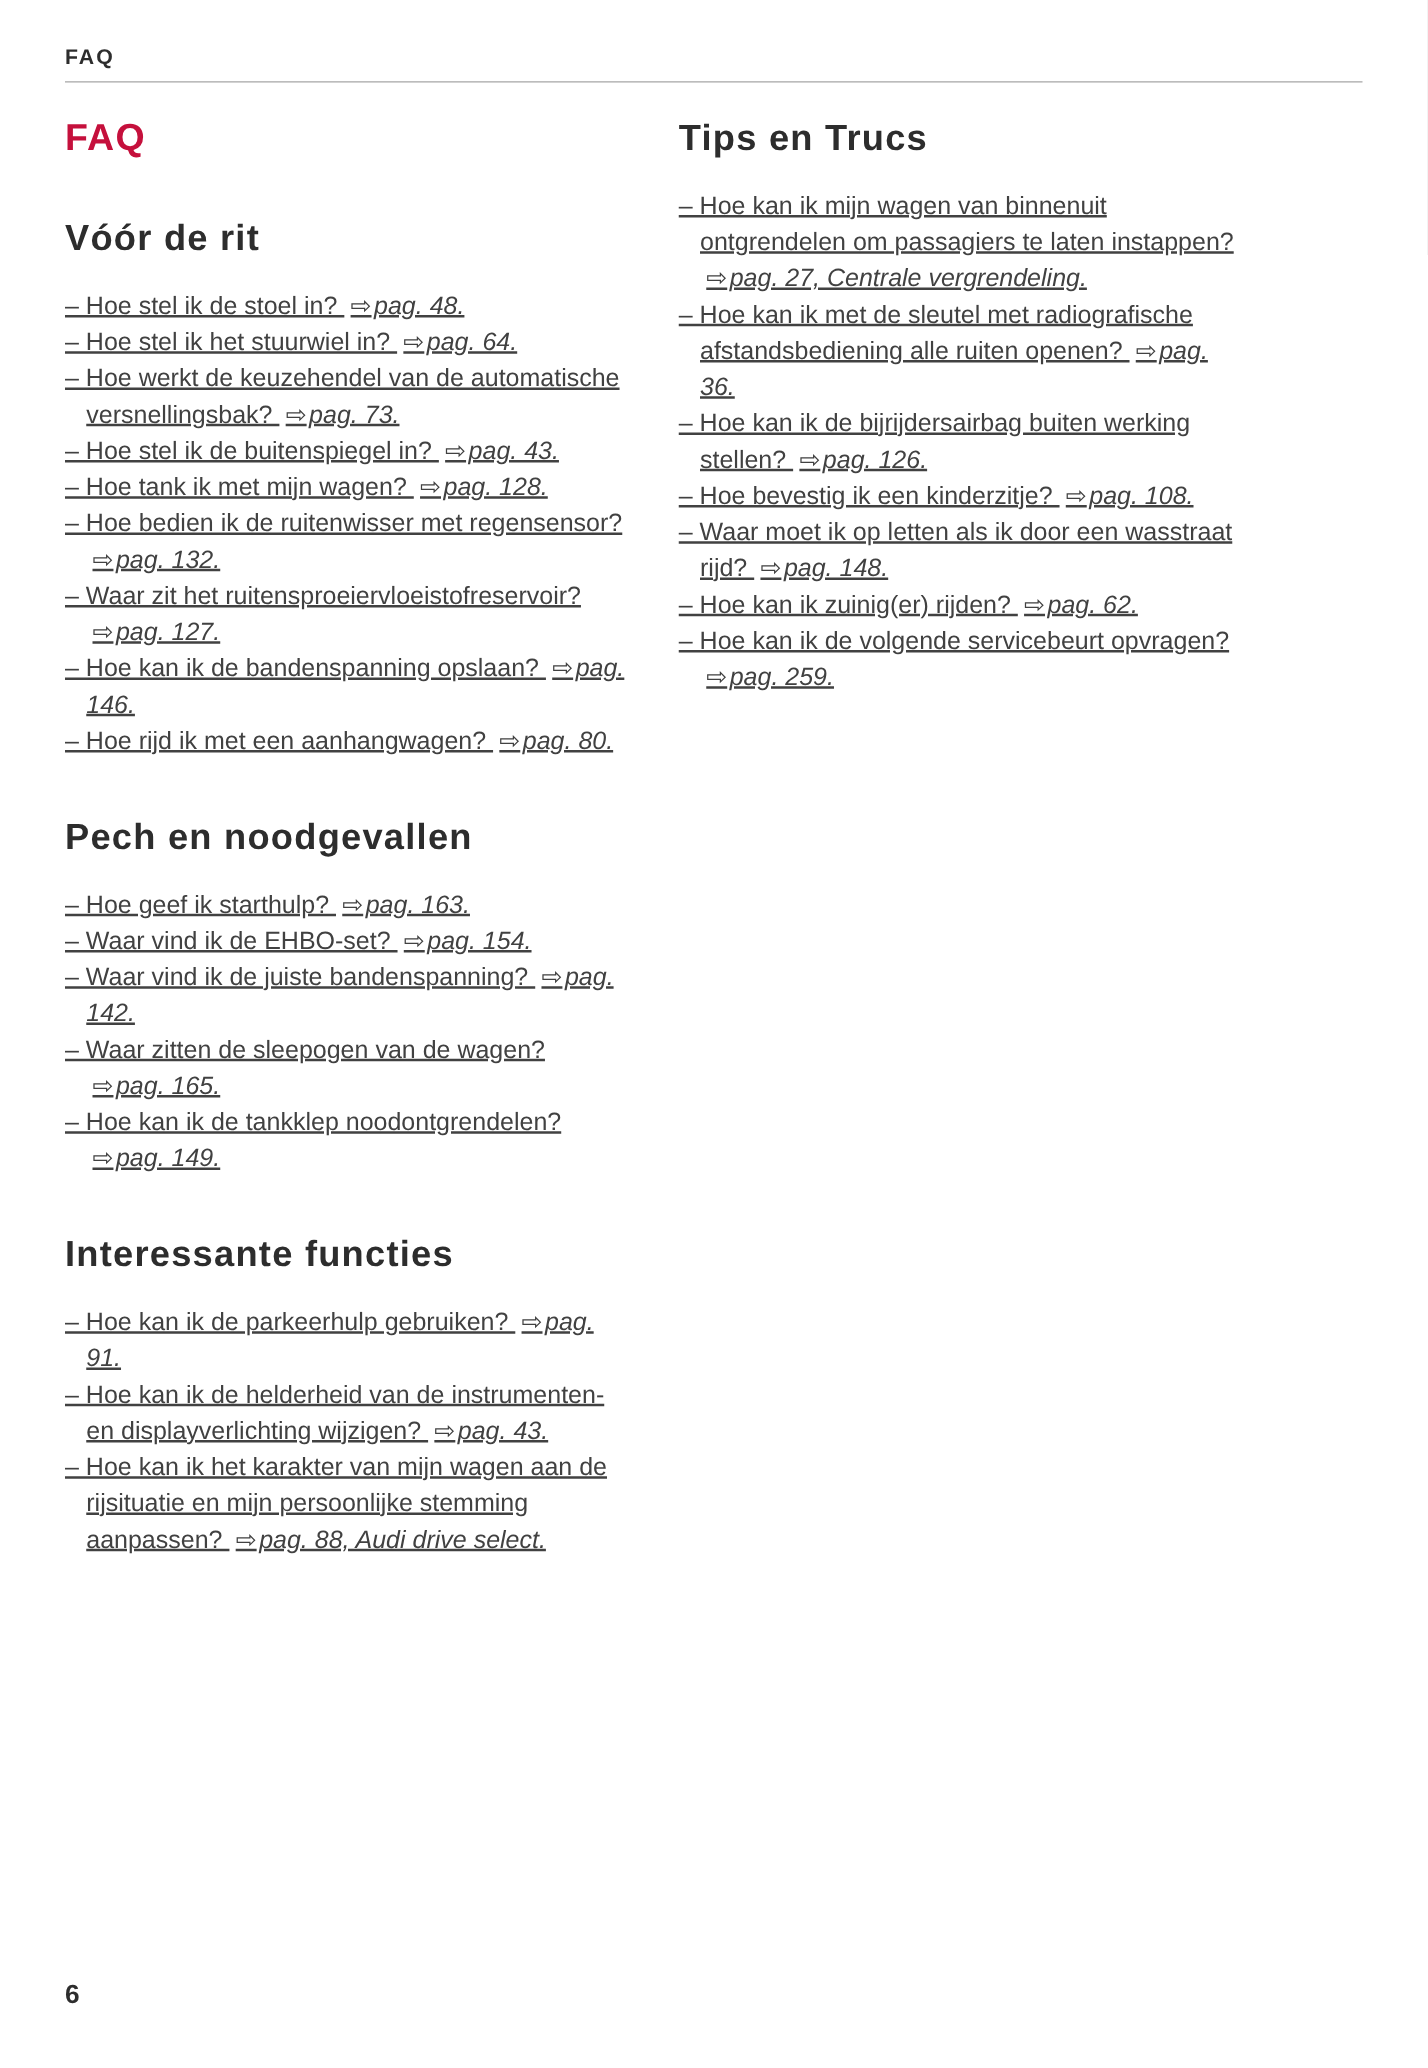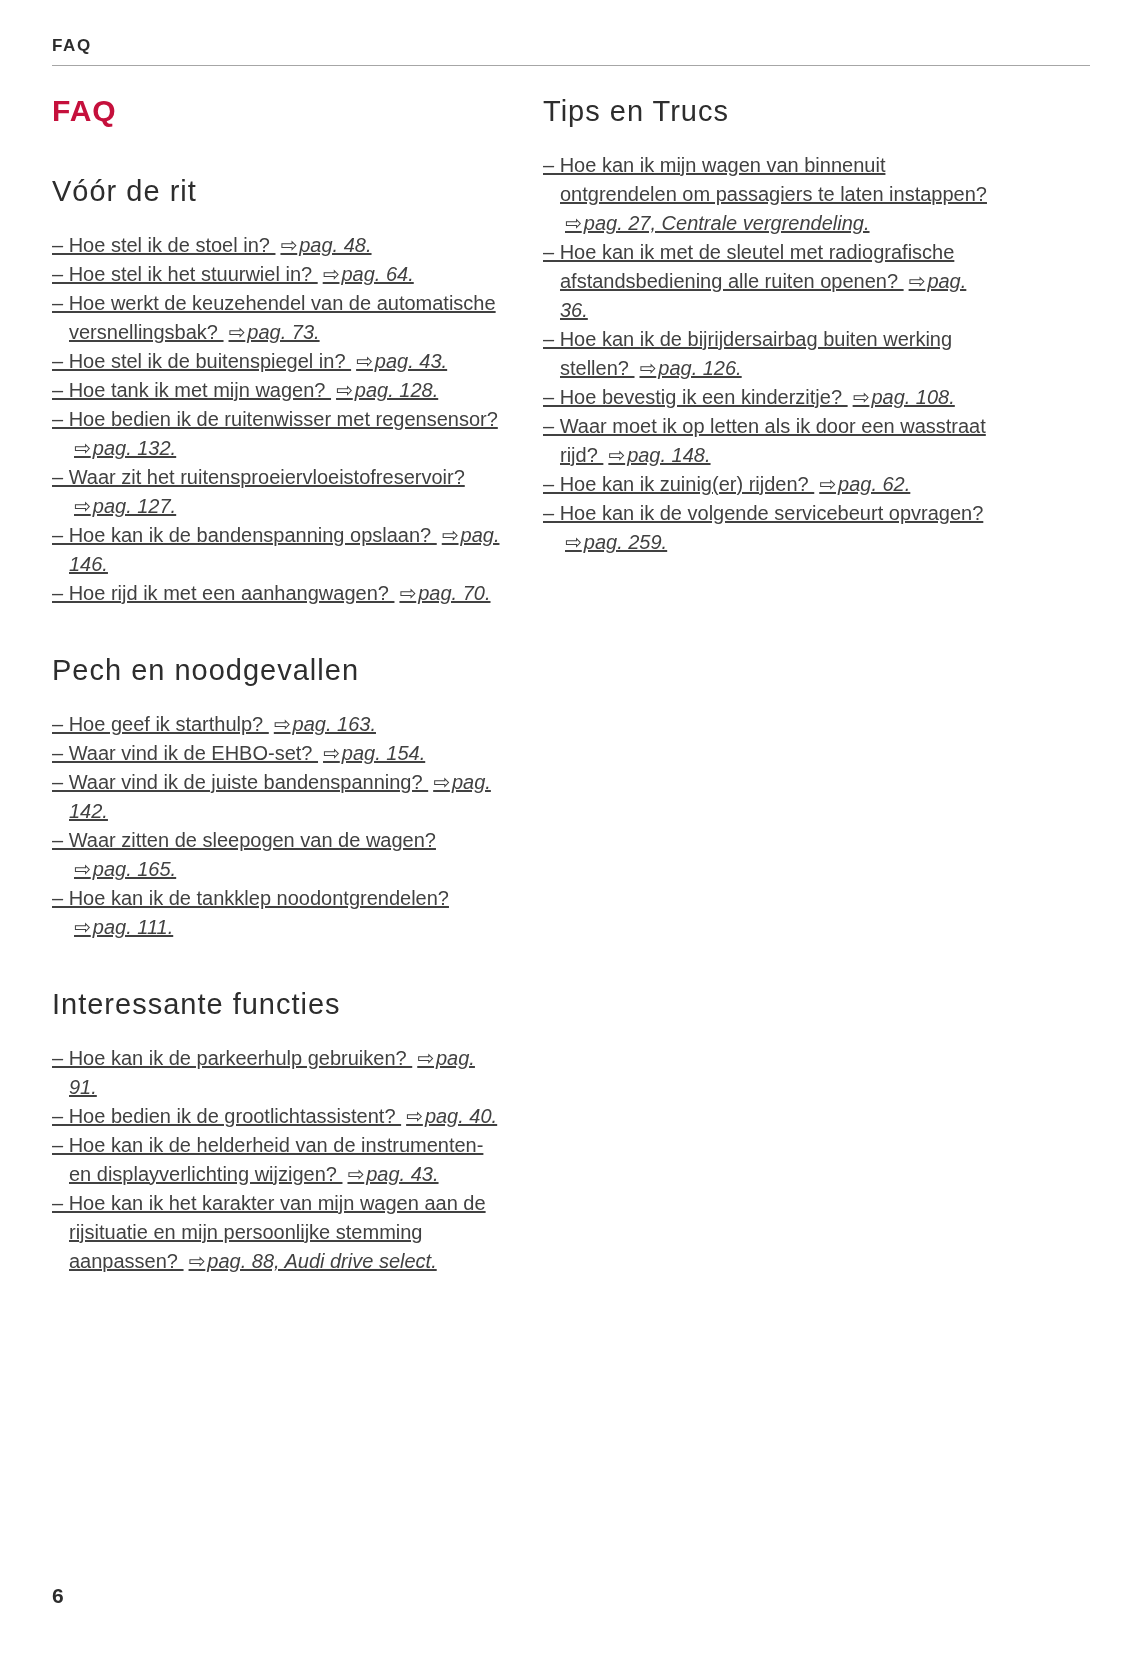--- a/index.html
+++ b/index.html
@@ -35,21 +35,21 @@
     margin:0;
     font-size:30px;
     line-height:36px;
     font-weight:bold;
     letter-spacing:1px;
   }
   h2.section-title{
     margin:44px 0 22px 0;
     font-size:29px;
     line-height:36px;
-    font-weight:normal;
+    font-weight:bold;
     letter-spacing:1px;
     color:#2d2d2d;
   }
   .col.left .sections > section:first-child h2.section-title{}
   .col.right .sections > section:first-child h2.section-title{margin-top:0;}
   ul.faq-list{list-style:none;margin:0;padding:0;}
   li.item{
     font-size:20px;
     line-height:29px;
     padding-left:17px;
@@ -90,38 +90,37 @@
             <h2 class="section-title">Vóór de rit</h2>
             <ul class="faq-list">
               <li class="item"><span>– Hoe stel ik de stoel in? </span><span class="arrow">⇨</span><span class="ref">pag. 48.</span></li>
               <li class="item"><span>– Hoe stel ik het stuurwiel in? </span><span class="arrow">⇨</span><span class="ref">pag. 64.</span></li>
               <li class="item"><span>– Hoe werkt de keuzehendel van de automatische versnellingsbak? </span><span class="arrow">⇨</span><span class="ref">pag. 73.</span></li>
               <li class="item"><span>– Hoe stel ik de buitenspiegel in? </span><span class="arrow">⇨</span><span class="ref">pag. 43.</span></li>
               <li class="item"><span>– Hoe tank ik met mijn wagen? </span><span class="arrow">⇨</span><span class="ref">pag. 128.</span></li>
               <li class="item"><span>– Hoe bedien ik de ruitenwisser met regensensor? </span><span class="arrow">⇨</span><span class="ref">pag. 132.</span></li>
               <li class="item"><span>– Waar zit het ruitensproeiervloeistofreservoir? </span><span class="arrow">⇨</span><span class="ref">pag. 127.</span></li>
               <li class="item"><span>– Hoe kan ik de bandenspanning opslaan? </span><span class="arrow">⇨</span><span class="ref">pag. 146.</span></li>
-              <li class="item"><span>– Hoe rijd ik met een aanhangwagen? </span><span class="arrow">⇨</span><span class="ref">pag. 70.</span></li>
+              <li class="item"><span>– Hoe rijd ik met een aanhangwagen? </span><span class="arrow">⇨</span><span class="ref">pag. 80.</span></li>
             </ul>
           </section>
           <section>
             <h2 class="section-title">Pech en noodgevallen</h2>
             <ul class="faq-list">
               <li class="item"><span>– Hoe geef ik starthulp? </span><span class="arrow">⇨</span><span class="ref">pag. 163.</span></li>
               <li class="item"><span>– Waar vind ik de EHBO-set? </span><span class="arrow">⇨</span><span class="ref">pag. 154.</span></li>
               <li class="item"><span>– Waar vind ik de juiste bandenspanning? </span><span class="arrow">⇨</span><span class="ref">pag. 142.</span></li>
               <li class="item"><span>– Waar zitten de sleepogen van de wagen? </span><span class="arrow">⇨</span><span class="ref">pag. 165.</span></li>
-              <li class="item"><span>– Hoe kan ik de tankklep noodontgrendelen? </span><span class="arrow">⇨</span><span class="ref">pag. 111.</span></li>
+              <li class="item"><span>– Hoe kan ik de tankklep noodontgrendelen? </span><span class="arrow">⇨</span><span class="ref">pag. 149.</span></li>
             </ul>
           </section>
           <section>
             <h2 class="section-title">Interessante functies</h2>
             <ul class="faq-list">
               <li class="item"><span>– Hoe kan ik de parkeerhulp gebruiken? </span><span class="arrow">⇨</span><span class="ref">pag. 91.</span></li>
-              <li class="item"><span>– Hoe bedien ik de grootlichtassistent? </span><span class="arrow">⇨</span><span class="ref">pag. 40.</span></li>
               <li class="item"><span>– Hoe kan ik de helderheid van de instrumenten- en displayverlichting wijzigen? </span><span class="arrow">⇨</span><span class="ref">pag. 43.</span></li>
               <li class="item"><span>– Hoe kan ik het karakter van mijn wagen aan de rijsituatie en mijn persoonlijke stemming aanpassen? </span><span class="arrow">⇨</span><span class="ref">pag. 88, Audi drive select.</span></li>
             </ul>
           </section>
         </div>
     </section>
 
     <section class="col right">
       <div class="sections" id="right-sections">
           <section>

